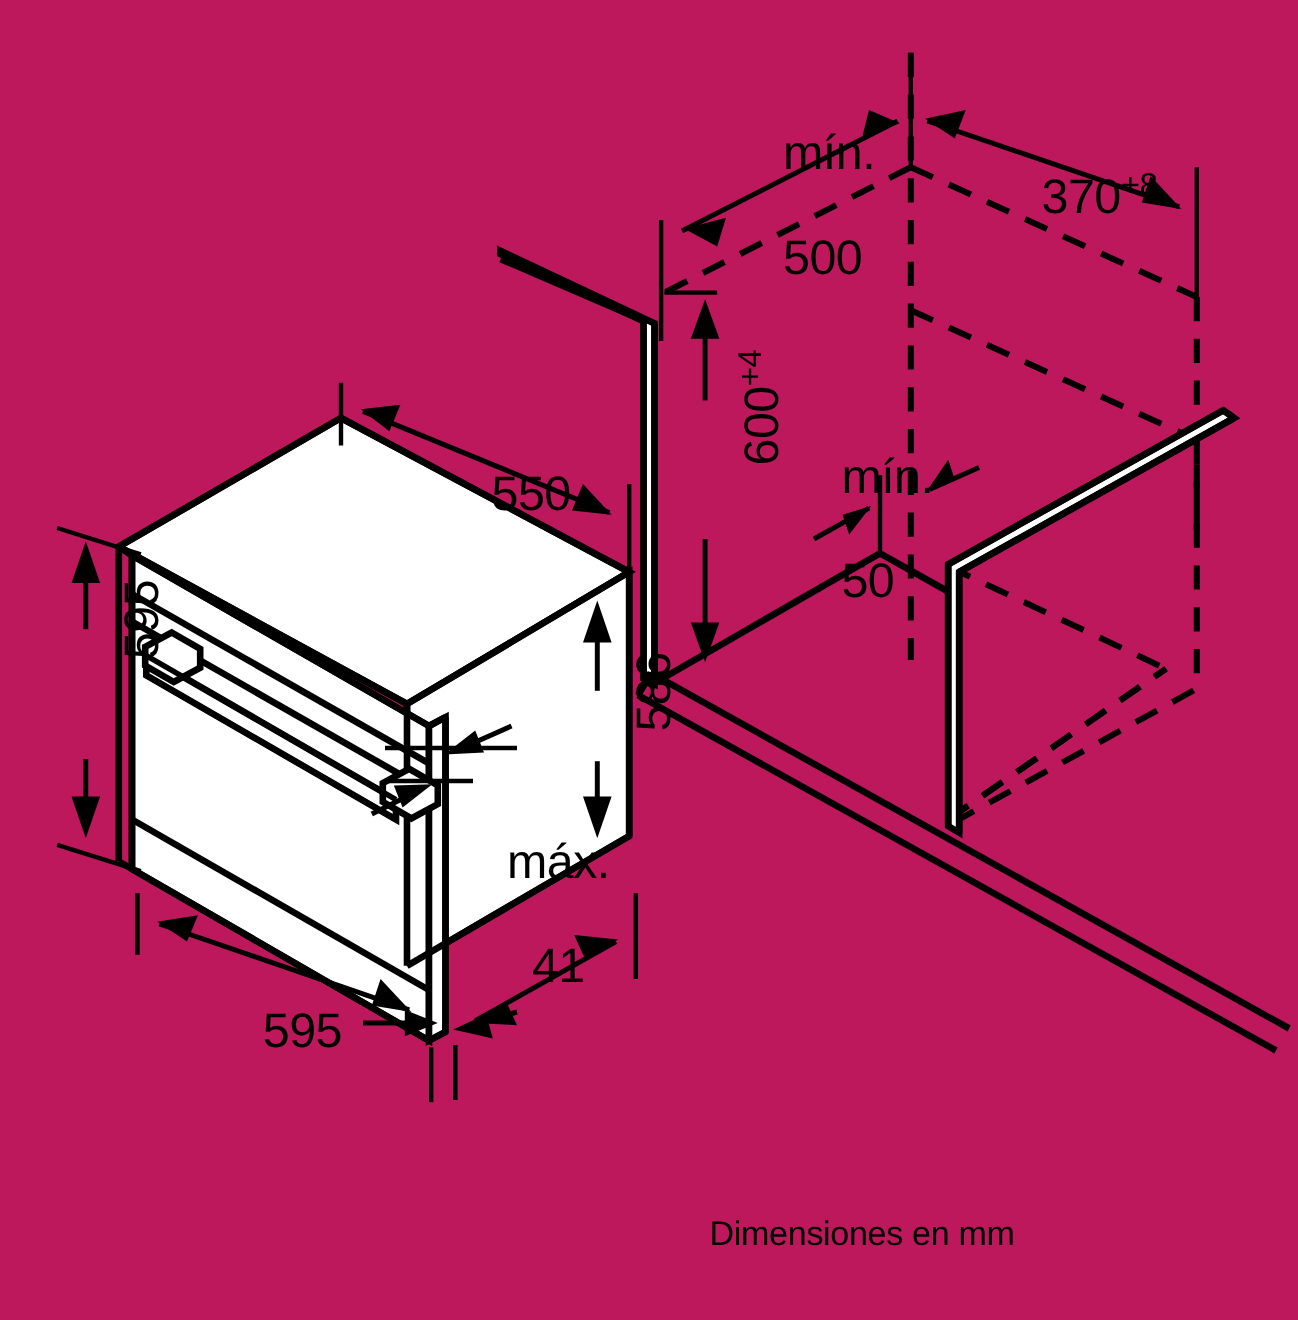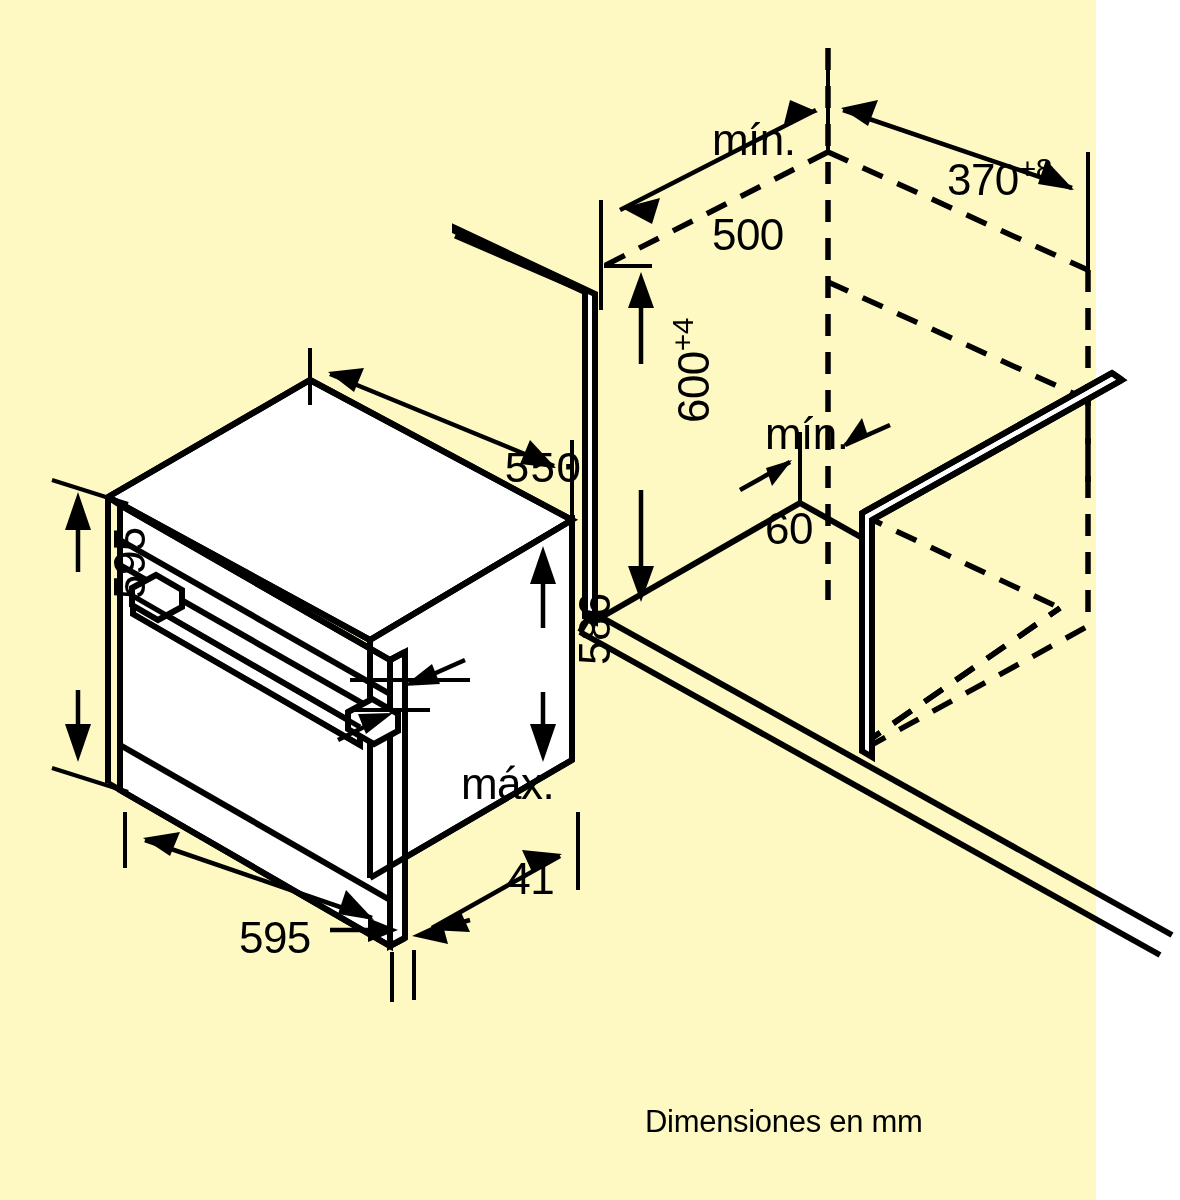--- a/index.html
+++ b/index.html
@@ -10,23 +10,23 @@
   }
   body {
     width: 1180px;
     height: 1200px;
     font-family: "Liberation Sans", sans-serif;
     color: #000000;
     overflow: hidden;
   }
   #diagram-root {
     position: relative;
-    width: 1096px;
+    width: 1180px;
     height: 1200px;
-    background: #fef9c3;
+    background: #be185d;
   }
   svg#drawing {
     position: absolute;
     top: 0;
     left: 0;
     width: 1180px;
     height: 1200px;
     display: block;
   }
   
@@ -309,36 +309,36 @@
   <div class="dimtext" style="left:900px; top:106px;">
     <span>370</span><span class="sup">+8</span>
   </div>
 
   <div class="dimtext rot90" style="left:620px; top:470px;">
     <span>600</span><span class="sup">+4</span>
   </div>
 
   <div class="dimtext two-line" style="left:718px; top:362px; text-align:left;">
     <span>mín.</span><br>
-    <span>60</span>
-  </div>
-
-  <div class="dimtext" style="left:400px; top:400px;font-family:Liberation Mono, monospace;">
+    <span>50</span>
+  </div>
+
+  <div class="dimtext" style="left:400px; top:380px;">
     <span>550</span>
   </div>
 
   <div class="dimtext rot90" style="left:60px; top:646px;">
     <span>595</span>
   </div>
 
   <div class="dimtext rot90" style="left:525px; top:712px;">
     <span>586</span>
   </div>
 
-  <div class="dimtext two-line" style="left:414px; top:712px; text-align:right;">
+  <div class="dimtext two-line" style="left:414px; top:712px; text-align:center;">
     <span>máx.</span><br>
     <span>41</span>
   </div>
 
   <div class="dimtext" style="left:192px; top:868px;">
     <span>595</span>
   </div>
 
 
 

